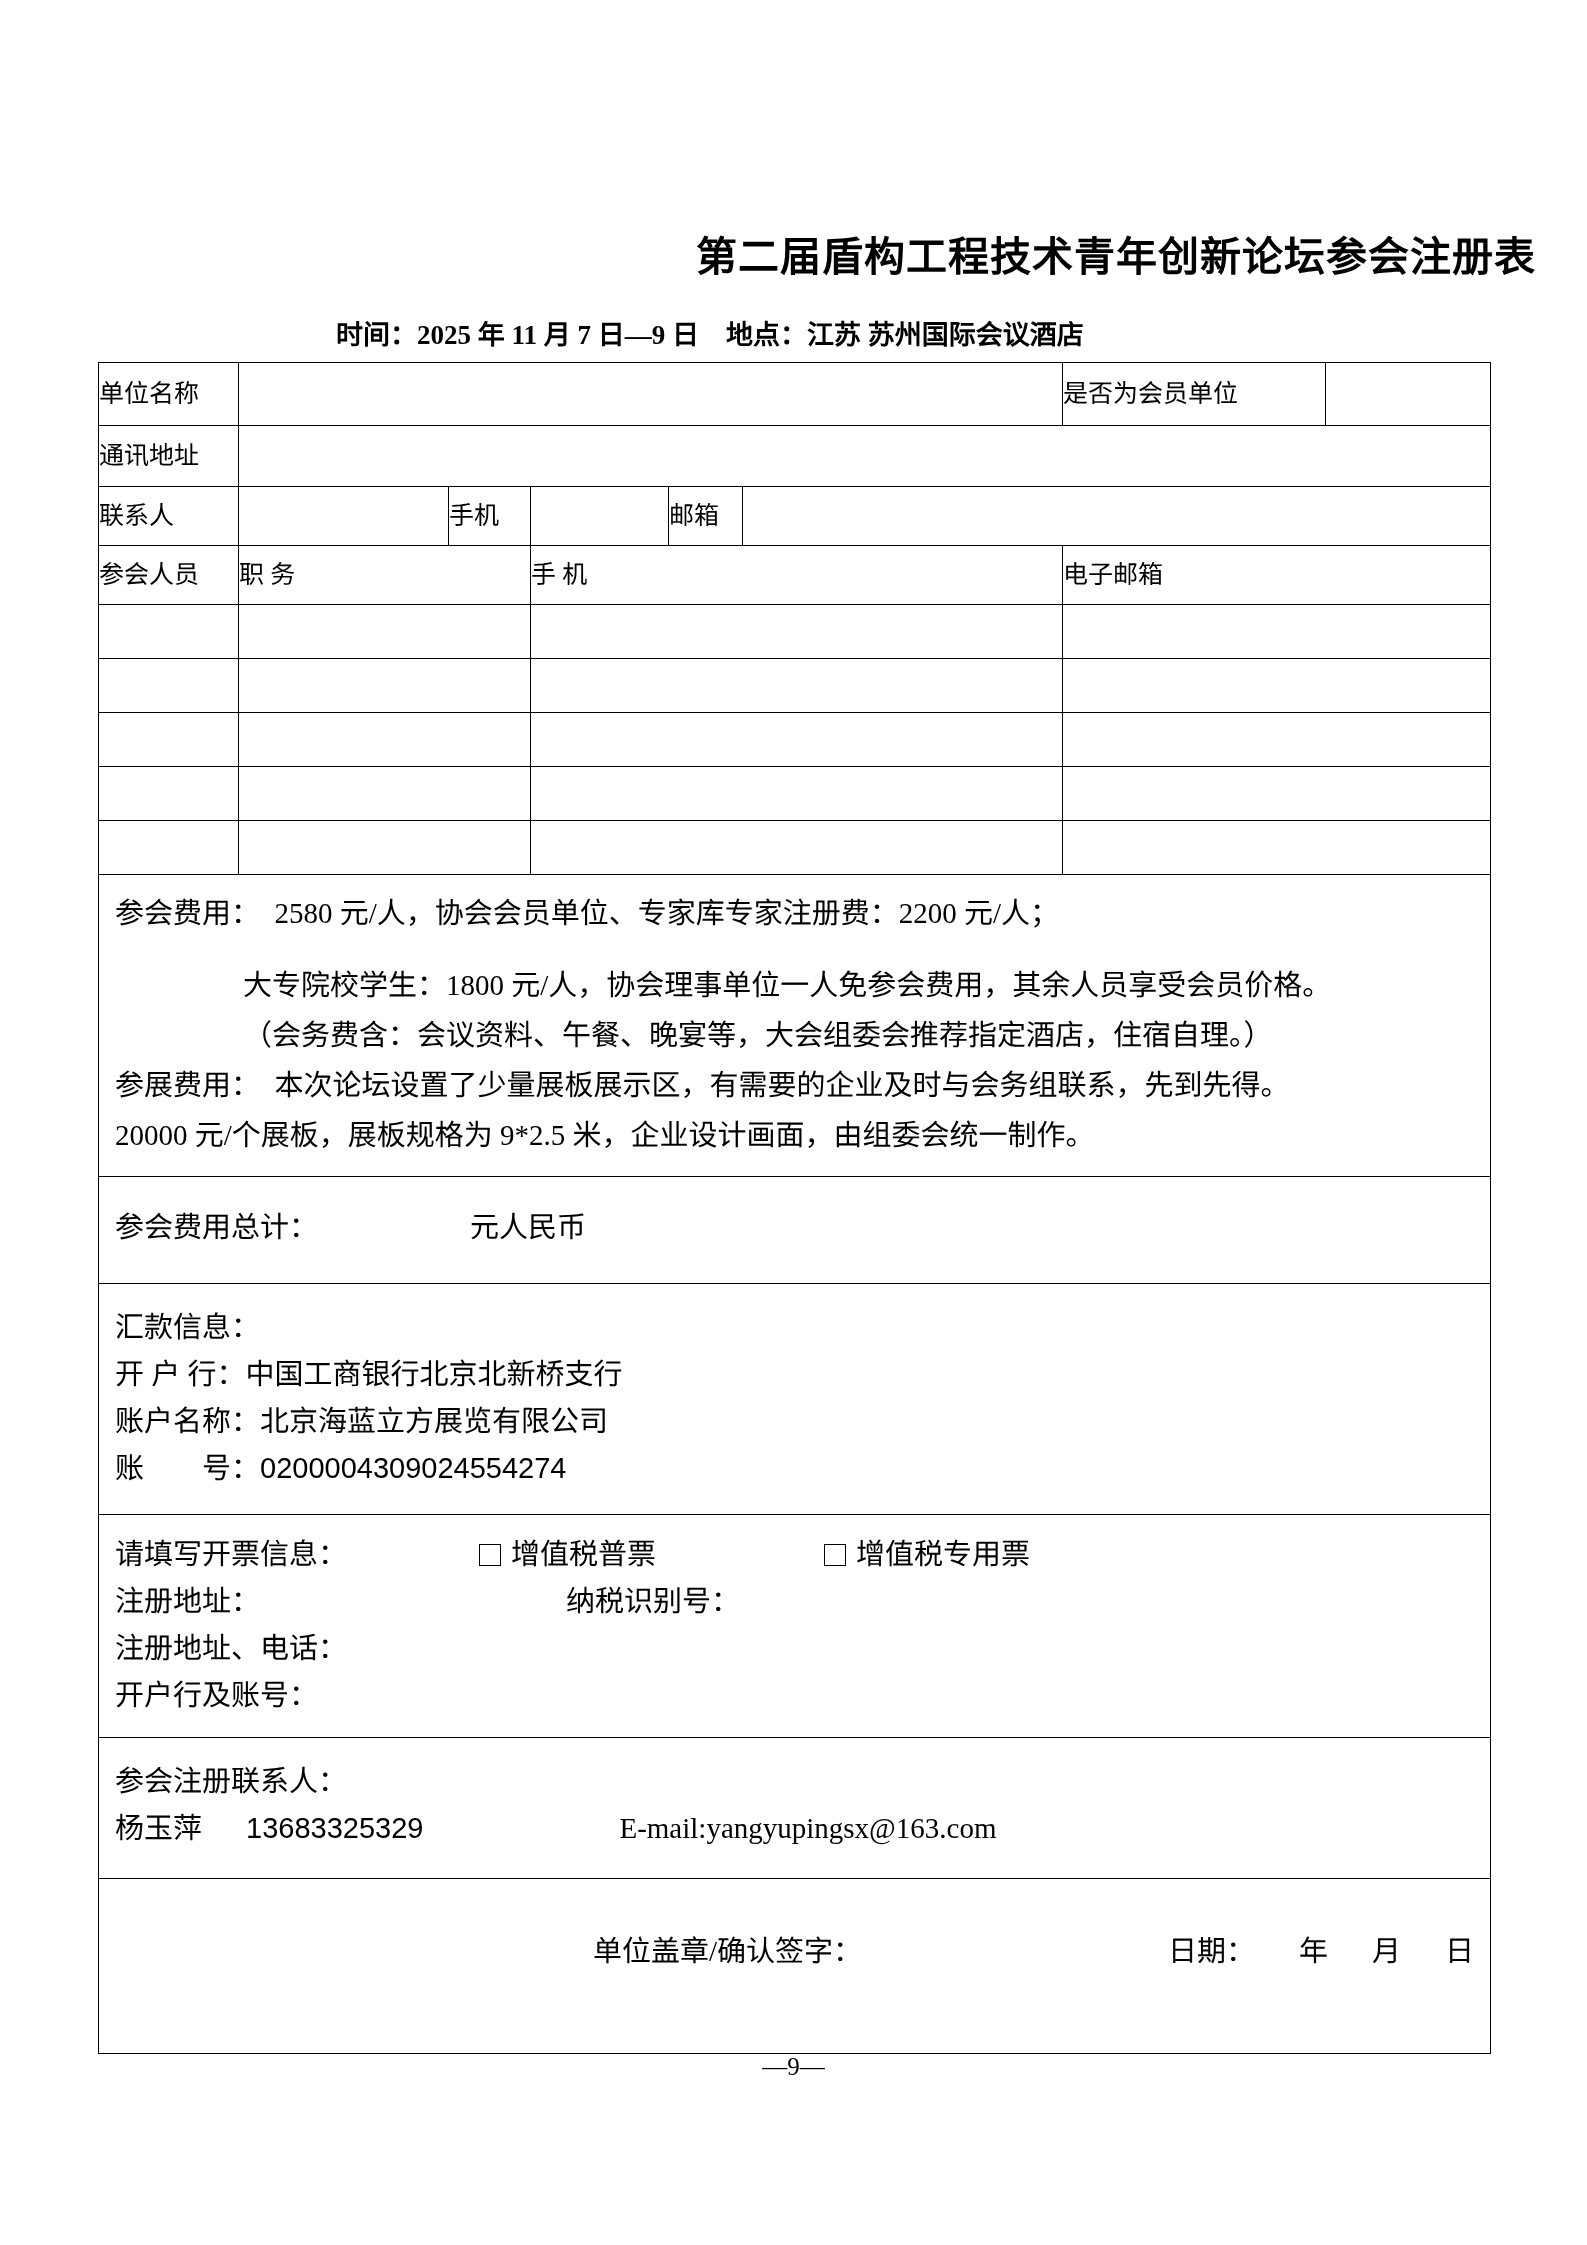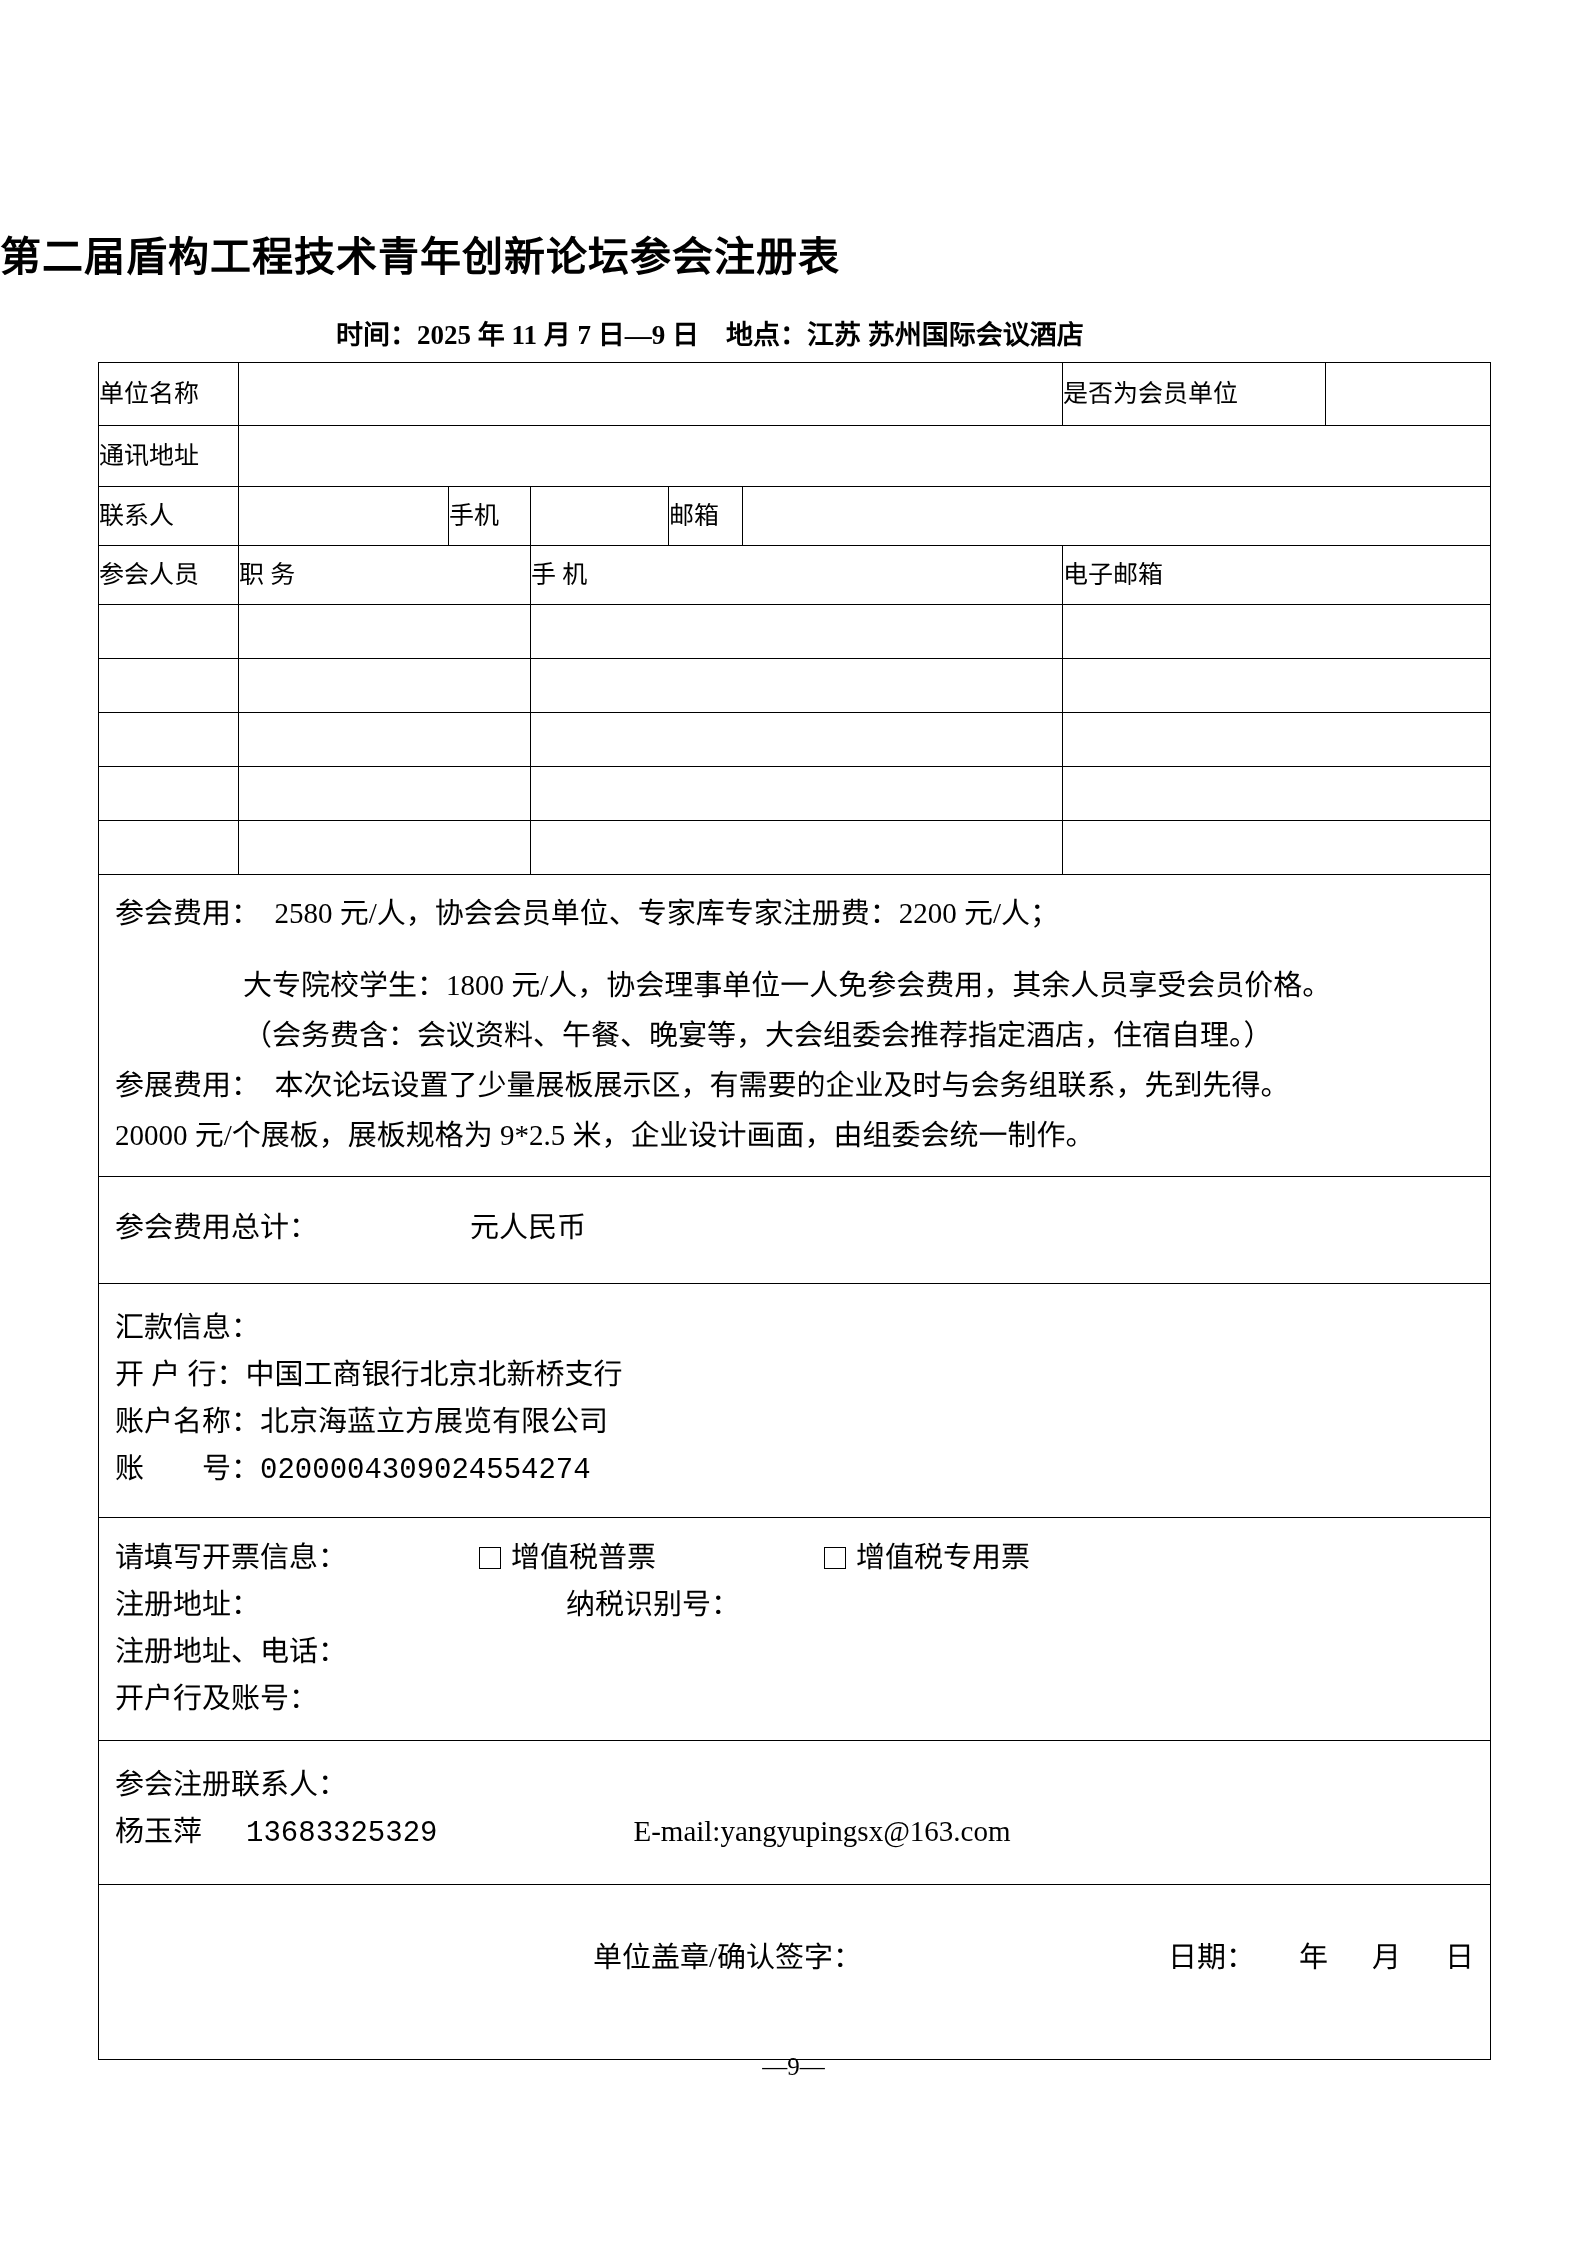--- a/index.html
+++ b/index.html
@@ -21,21 +21,21 @@
     box-sizing: border-box;
     overflow: hidden;
   }
 
   
   .doc-title {
     position: absolute;
     left: 0;
     top: 232px;
     width: 1536px;
-    text-align: left;
+    text-align: right;
     font-size: 41px;
     font-weight: bold;
     letter-spacing: 1px;
     line-height: 1.25;
     white-space: nowrap;
   }
   .doc-subtitle {
     position: absolute;
     left: 0;
     top: 318px;
@@ -125,21 +125,21 @@
     background: #fff;
   }
   .gap-sm { display: inline-block; width: 44px; }
   .gap-md { display: inline-block; width: 96px; }
   .gap-lg { display: inline-block; width: 168px; }
   .gap-xl { display: inline-block; width: 210px; }
   .gap-chk { display: inline-block; width: 132px; }
   .gap-mail { display: inline-block; width: 196px; }
 
   .mono-num {
-    font-family: Liberation Mono, monospace;
+    font-family: Liberation Sans, sans-serif;
   }
 
   
   .page-footer {
     position: absolute;
     left: 0;
     top: 2053px;
     width: 1587px;
     text-align: center;
     font-size: 25px;

